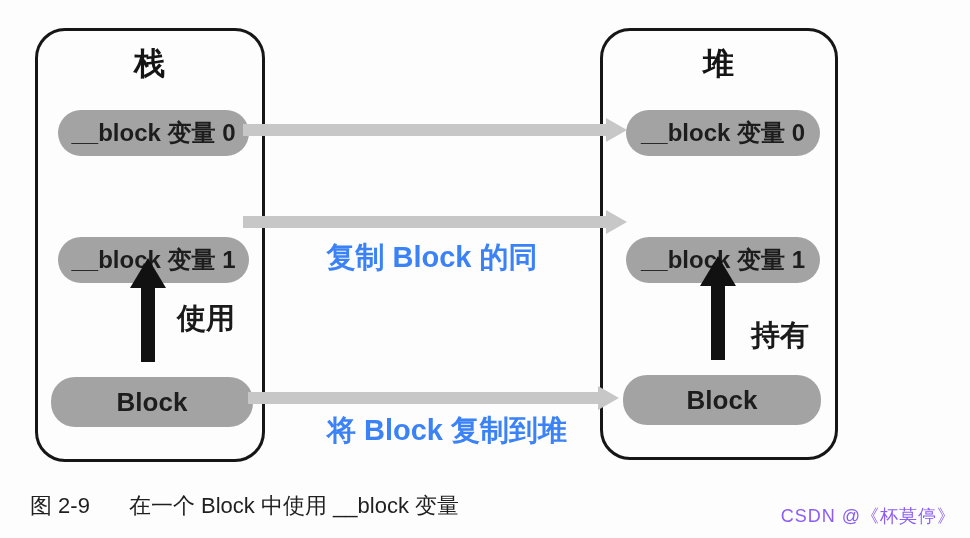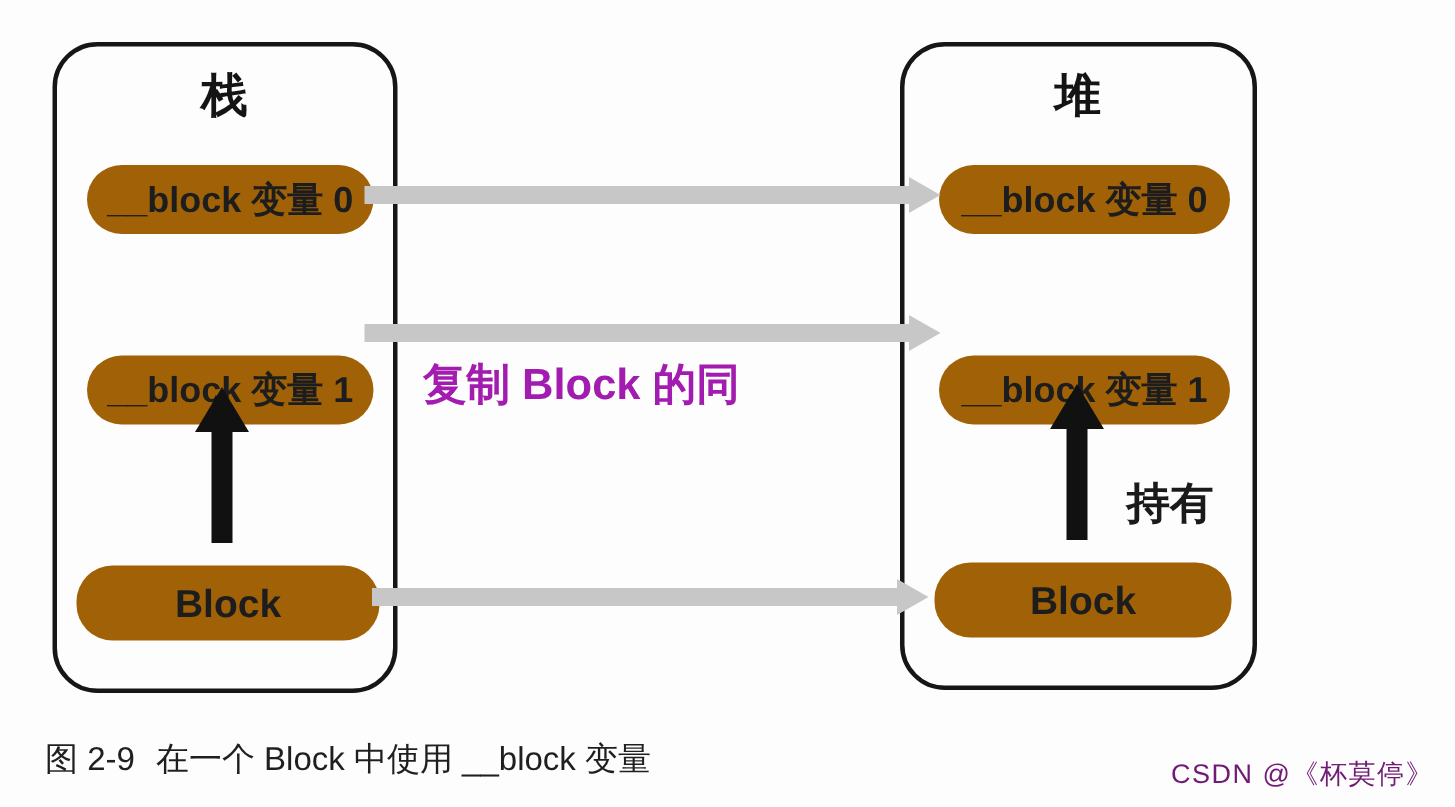--- a/index.html
+++ b/index.html
@@ -28,21 +28,21 @@
     top: 12px;
     left: 0; right: 0;
     text-align: center;
     font-size: 31px;
     font-weight: bold;
     color: #141414;
     letter-spacing: 1px;
   }
   .pill {
     position: absolute;
-    background: #a16207;
+    background: #a3a3a3;
     border-radius: 24px;
     display: flex;
     align-items: center;
     justify-content: center;
     font-size: 24px;
     font-weight: bold;
     color: #1d1d1d;
     white-space: nowrap;
     z-index: 4;
   }
@@ -87,43 +87,43 @@
   .conn .tip {
     position: absolute;
     width: 0; height: 0;
     border-top: 12px solid transparent;
     border-bottom: 12px solid transparent;
     border-left: 21px solid #c7c7c7;
   }
 
   .annotation {
     position: absolute;
-    text-align: left;
+    text-align: center;
     font-size: 29px;
     font-weight: bold;
-    color: #a21caf;
+    color: #3b82f6;
     line-height: 37px;
     white-space: nowrap;
     z-index: 6;
   }
   .caption {
     position: absolute;
     left: 30px;
     top: 491px;
     font-size: 22px;
     color: #1f1f1f;
     white-space: nowrap;
   }
-  .caption .fig-no { margin-right: 14px; }
+  .caption .fig-no { margin-right: 39px; }
   .watermark {
     position: absolute;
     right: 14px;
     top: 504px;
     font-size: 18px;
-    color: #701a75;
+    color: #8b5cf6;
     letter-spacing: 1px;
     white-space: nowrap;
   }
 </style>
 </head>
 <body>
 
 <div class="figure">
 
   <div class="memory-box box-stack">
@@ -137,20 +137,21 @@
     <div class="box-title">堆</div>
     <div class="pill var-pill var-0">__block 变量 0</div>
     <div class="pill var-pill var-1">__block 变量 1</div>
     <div class="pill block-pill">Block</div>
   </div>
 
   <div class="up-arrow">
     <div class="head" style="left:130px; top:258px;"></div>
     <div class="shaft" style="left:141px; top:286px; height:76px;"></div>
   </div>
+  <div class="arrow-label" style="left:177px; top:299px;">使用</div>
 
   <div class="up-arrow">
     <div class="head" style="left:700px; top:256px;"></div>
     <div class="shaft" style="left:711px; top:284px; height:76px;"></div>
   </div>
   <div class="arrow-label" style="left:751px; top:316px;">持有</div>
 
   <div class="conn">
     <div class="bar" style="left:243px; top:124px; width:364px;"></div>
     <div class="tip" style="left:606px; top:118px;"></div>
@@ -160,20 +161,21 @@
     <div class="tip" style="left:606px; top:210px;"></div>
   </div>
   <div class="conn">
     <div class="bar" style="left:248px; top:392px; width:351px;"></div>
     <div class="tip" style="left:598px; top:386px;"></div>
   </div>
 
   <div class="annotation" style="left:282px; top:239px; width:300px;">
     <div>复制 Block 的同</div>
   </div>
+  <div class="annotation" style="left:287px; top:412px; width:320px;">将 Block 复制到堆</div>
 
   <div class="caption">
     <span class="fig-no">图 2-9</span><span>在一个 Block 中使用 __block 变量</span>
   </div>
 
   <div class="watermark">CSDN @《杯莫停》</div>
 
 </div>
 
 </body></html>

